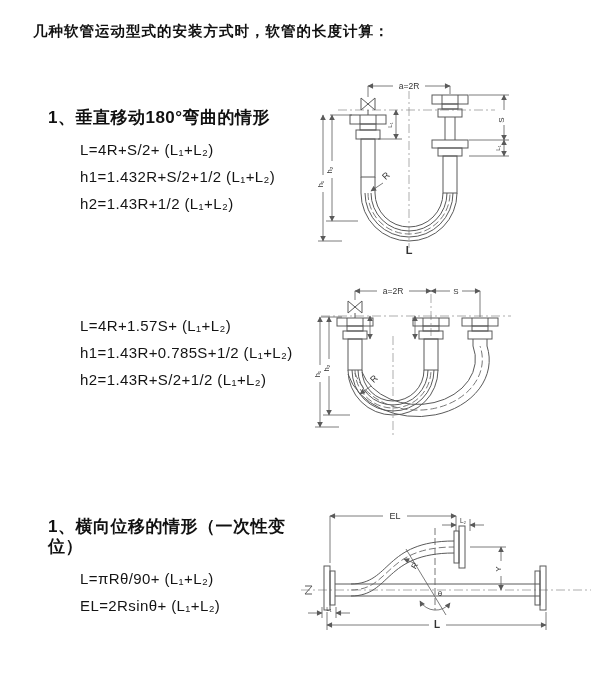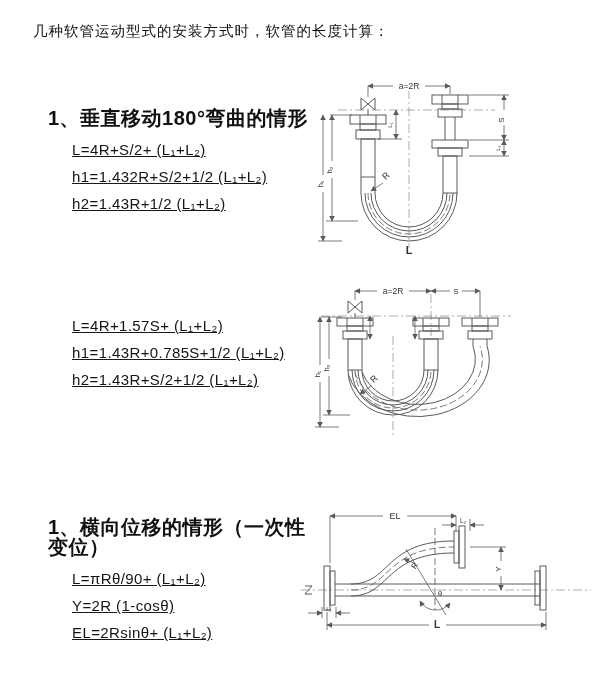--- a/index.html
+++ b/index.html
@@ -1,26 +1,26 @@
 <!DOCTYPE html>
 <html><head>
 <meta charset="utf-8">
 <style>
   html,body{margin:0;padding:0;}
   body{
     width:600px;height:675px;background:#ffffff;position:relative;overflow:hidden;
     font-family:"Liberation Sans","DejaVu Sans",sans-serif;color:#1a1a1a;
   }
   .page-title{
-    position:absolute;left:33px;top:22px;font-size:14.5px;font-weight:normal;
+    position:absolute;left:33px;top:22px;font-size:14.5px;font-weight:bold;
     letter-spacing:1px;color:#111;text-align:right;
   }
   .sec{position:absolute;left:48px;width:270px;}
-  .sec-heading{font-size:20px;font-weight:bold;letter-spacing:.5px;color:#111;line-height:20px;}
-  .formulas{margin:8px 0 0 24px;text-decoration:underline;}
+  .sec-heading{font-size:17px;font-weight:bold;letter-spacing:.5px;color:#111;line-height:20px;}
+  .formulas{margin:8px 0 0 32px;}
   .formula{font-size:15px;line-height:27px;letter-spacing:.4px;color:#141414;white-space:nowrap;}
   .diag{position:absolute;}
   svg text{fill:#333;font-family:"Liberation Sans","DejaVu Sans",sans-serif;}
   .obj{stroke:#5a5a5a;stroke-width:1;fill:none;}
   .dim{stroke:#5a5a5a;stroke-width:.8;fill:none;}
   .cl{stroke:#8a8a8a;stroke-width:.7;fill:none;stroke-dasharray:9 3 2 3;}
   .hdash{stroke:#6a6a6a;stroke-width:.9;fill:none;stroke-dasharray:7 3;}
   .wh{fill:#ffffff;stroke:none;}
 </style>
 </head>
@@ -42,21 +42,20 @@
     <div class="formula">L=4R+1.57S+ (L₁+L₂)</div>
     <div class="formula">h1=1.43R+0.785S+1/2 (L₁+L₂)</div>
     <div class="formula">h2=1.43R+S/2+1/2 (L₁+L₂)</div>
   </div>
 </div>
 
 <div class="sec" style="top:517px">
   <div class="sec-heading">1、横向位移的情形（一次性变位）</div>
   <div class="formulas">
     <div class="formula">L=πRθ/90+ (L₁+L₂)</div>
-    <div class="formula">Y=2R (1-cosθ)</div>
     <div class="formula">EL=2Rsinθ+ (L₁+L₂)</div>
   </div>
 </div>
 
 <svg class="diag" style="left:310px;top:72px" width="288" height="188" viewBox="0 0 288 188">
   <defs>
     <marker id="ar1" viewBox="0 0 10 10" refX="9" refY="5" markerWidth="9" markerHeight="7" orient="auto-start-reverse">
       <path d="M0,0 L10,5 L0,10 z" fill="#5a5a5a"></path>
     </marker>
     <pattern id="hx1" patternUnits="userSpaceOnUse" width="4" height="4">

